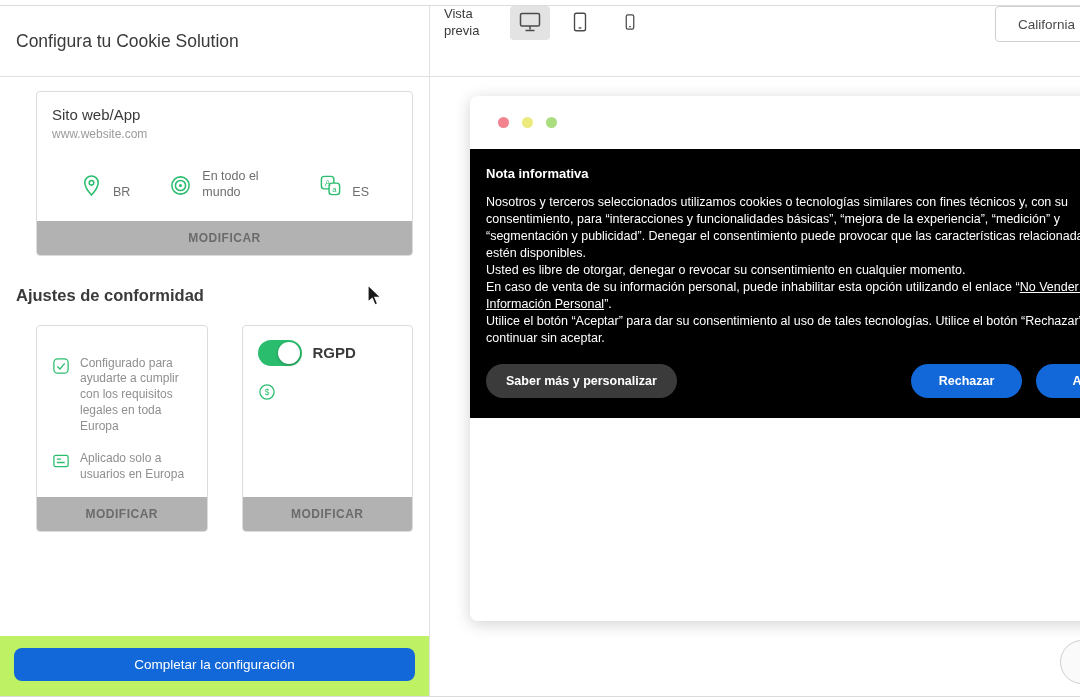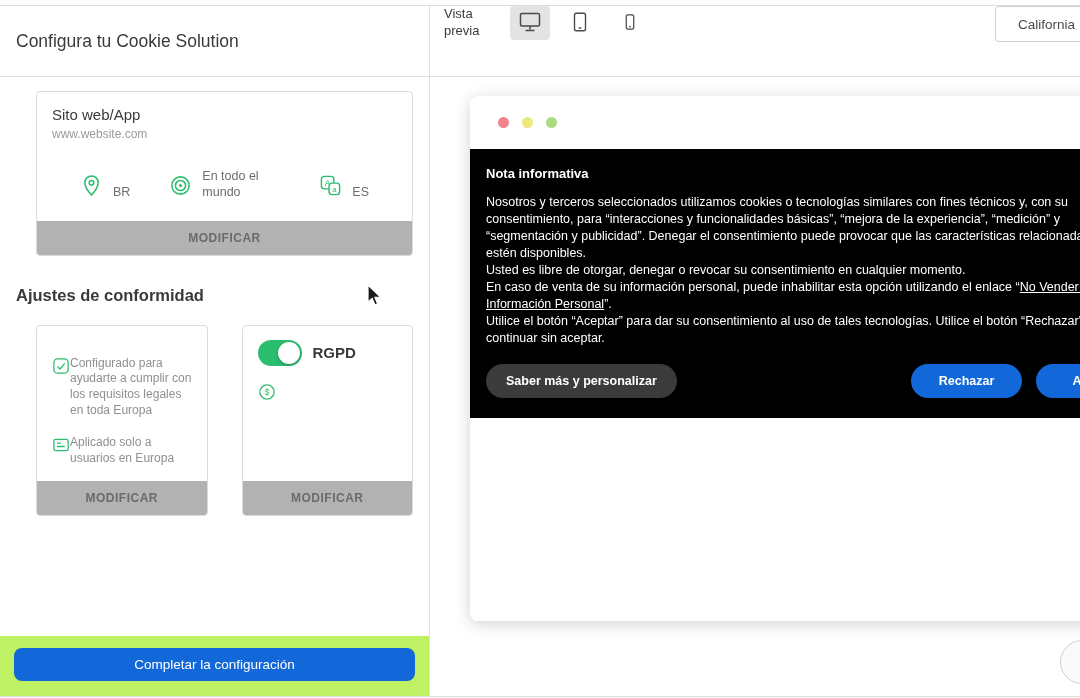--- a/index.html
+++ b/index.html
@@ -39,21 +39,21 @@
 
   .cards-grid{display:grid;grid-template-columns:1fr 1fr;gap:14px;align-items:stretch;}
   .toggle-row{display:flex;align-items:center;}
   .toggle{width:44px;height:26px;border-radius:13px;background:#d8d8d8;position:relative;
     flex:none;cursor:pointer;}
   .toggle.on{background:var(--green);}
   .toggle::after{content:"";position:absolute;top:2px;left:2px;width:22px;height:22px;
     border-radius:50%;background:#fff;box-shadow:0 1px 3px rgba(0,0,0,.3);}
   .toggle.on::after{left:auto;right:2px;}
   .toggle-name{font-size:15px;font-weight:bold;color:var(--dark);margin-left:11px;}
-  .item{display:flex;margin-top:16px;}
+  .item{display:flex;gap:10px;margin-top:16px;}
   .item svg{flex:none;margin-top:1px;}
   .item-text{font-size:12px;color:var(--gray-text);line-height:1.33;}
 
   .cards-grid.row2{margin-top:14px;}
 
   .left-footer{position:absolute;left:0;right:0;bottom:0;background:#bef264;
     padding:12px 14px 15px 14px;}
   .complete-btn{width:100%;height:33px;background:var(--blue);color:#fff;border:none;
     border-radius:8px;font-size:13.5px;font-family:inherit;cursor:pointer;}
 

